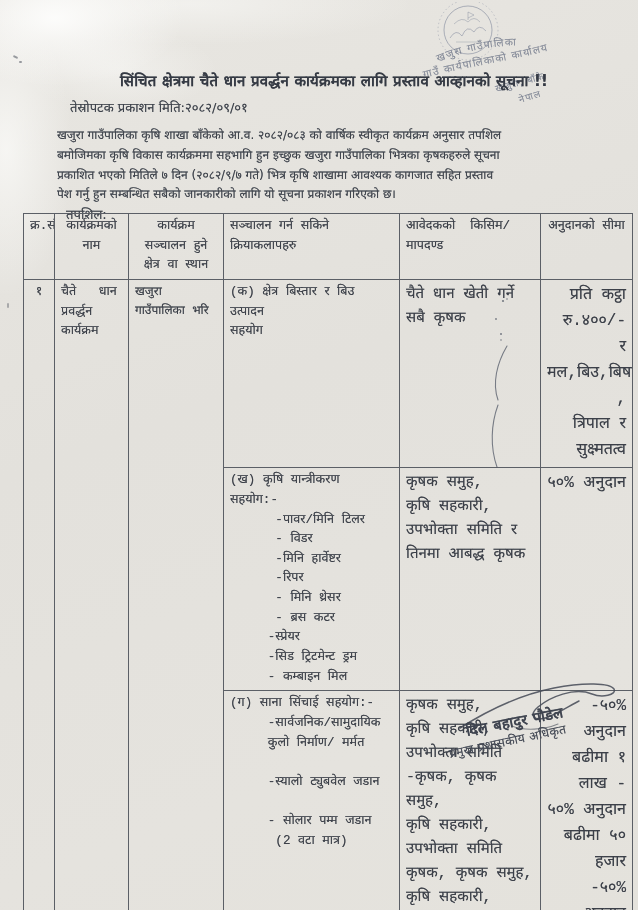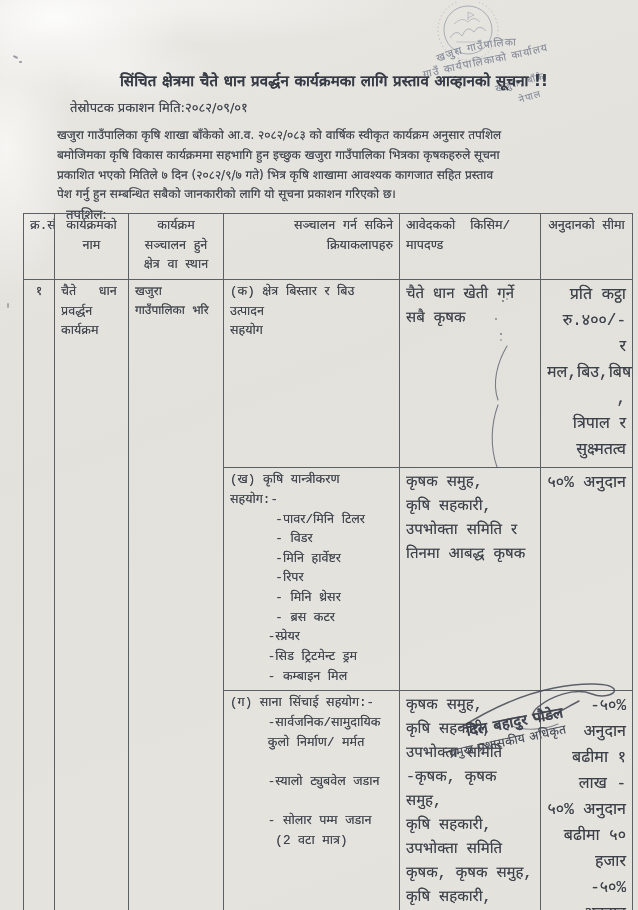--- a/index.html
+++ b/index.html
@@ -47,21 +47,21 @@
     border:1px solid #5b5f66;
     padding:3px 6px;vertical-align:top;font-weight:400;
     overflow:hidden;
   }
   thead tr{height:44px;}
   tr.r1{height:93px;}
   tr.r2{height:166px;}
   tr.r3{height:140px;}
   th.h1{text-align:left;vertical-align:top;padding:2px 2px;}
   th.h2,th.h3{vertical-align:middle;}
-  th.h4{text-align:right;vertical-align:middle;padding-left:9px;}
+  th.h4{text-align:left;vertical-align:middle;padding-left:9px;}
   th.h5{text-align:left;vertical-align:middle;white-space:pre-wrap;margin-left:24px;}
   th.h6{vertical-align:middle;}
   td.serial{text-align:center;padding-top:120px;}
   td.pname{white-space:pre-wrap;padding-top:110px;padding-left:7px;}
   td.area{white-space:pre-wrap;padding-top:118px;padding-left:9px;font-size:12px;}
   td.cellpre{white-space:pre-wrap;}
   td.app{font-size:15px;line-height:1.6;}
   td.grant{font-size:16px;line-height:1.62;padding-left:7px;text-align:right;}
 
   

